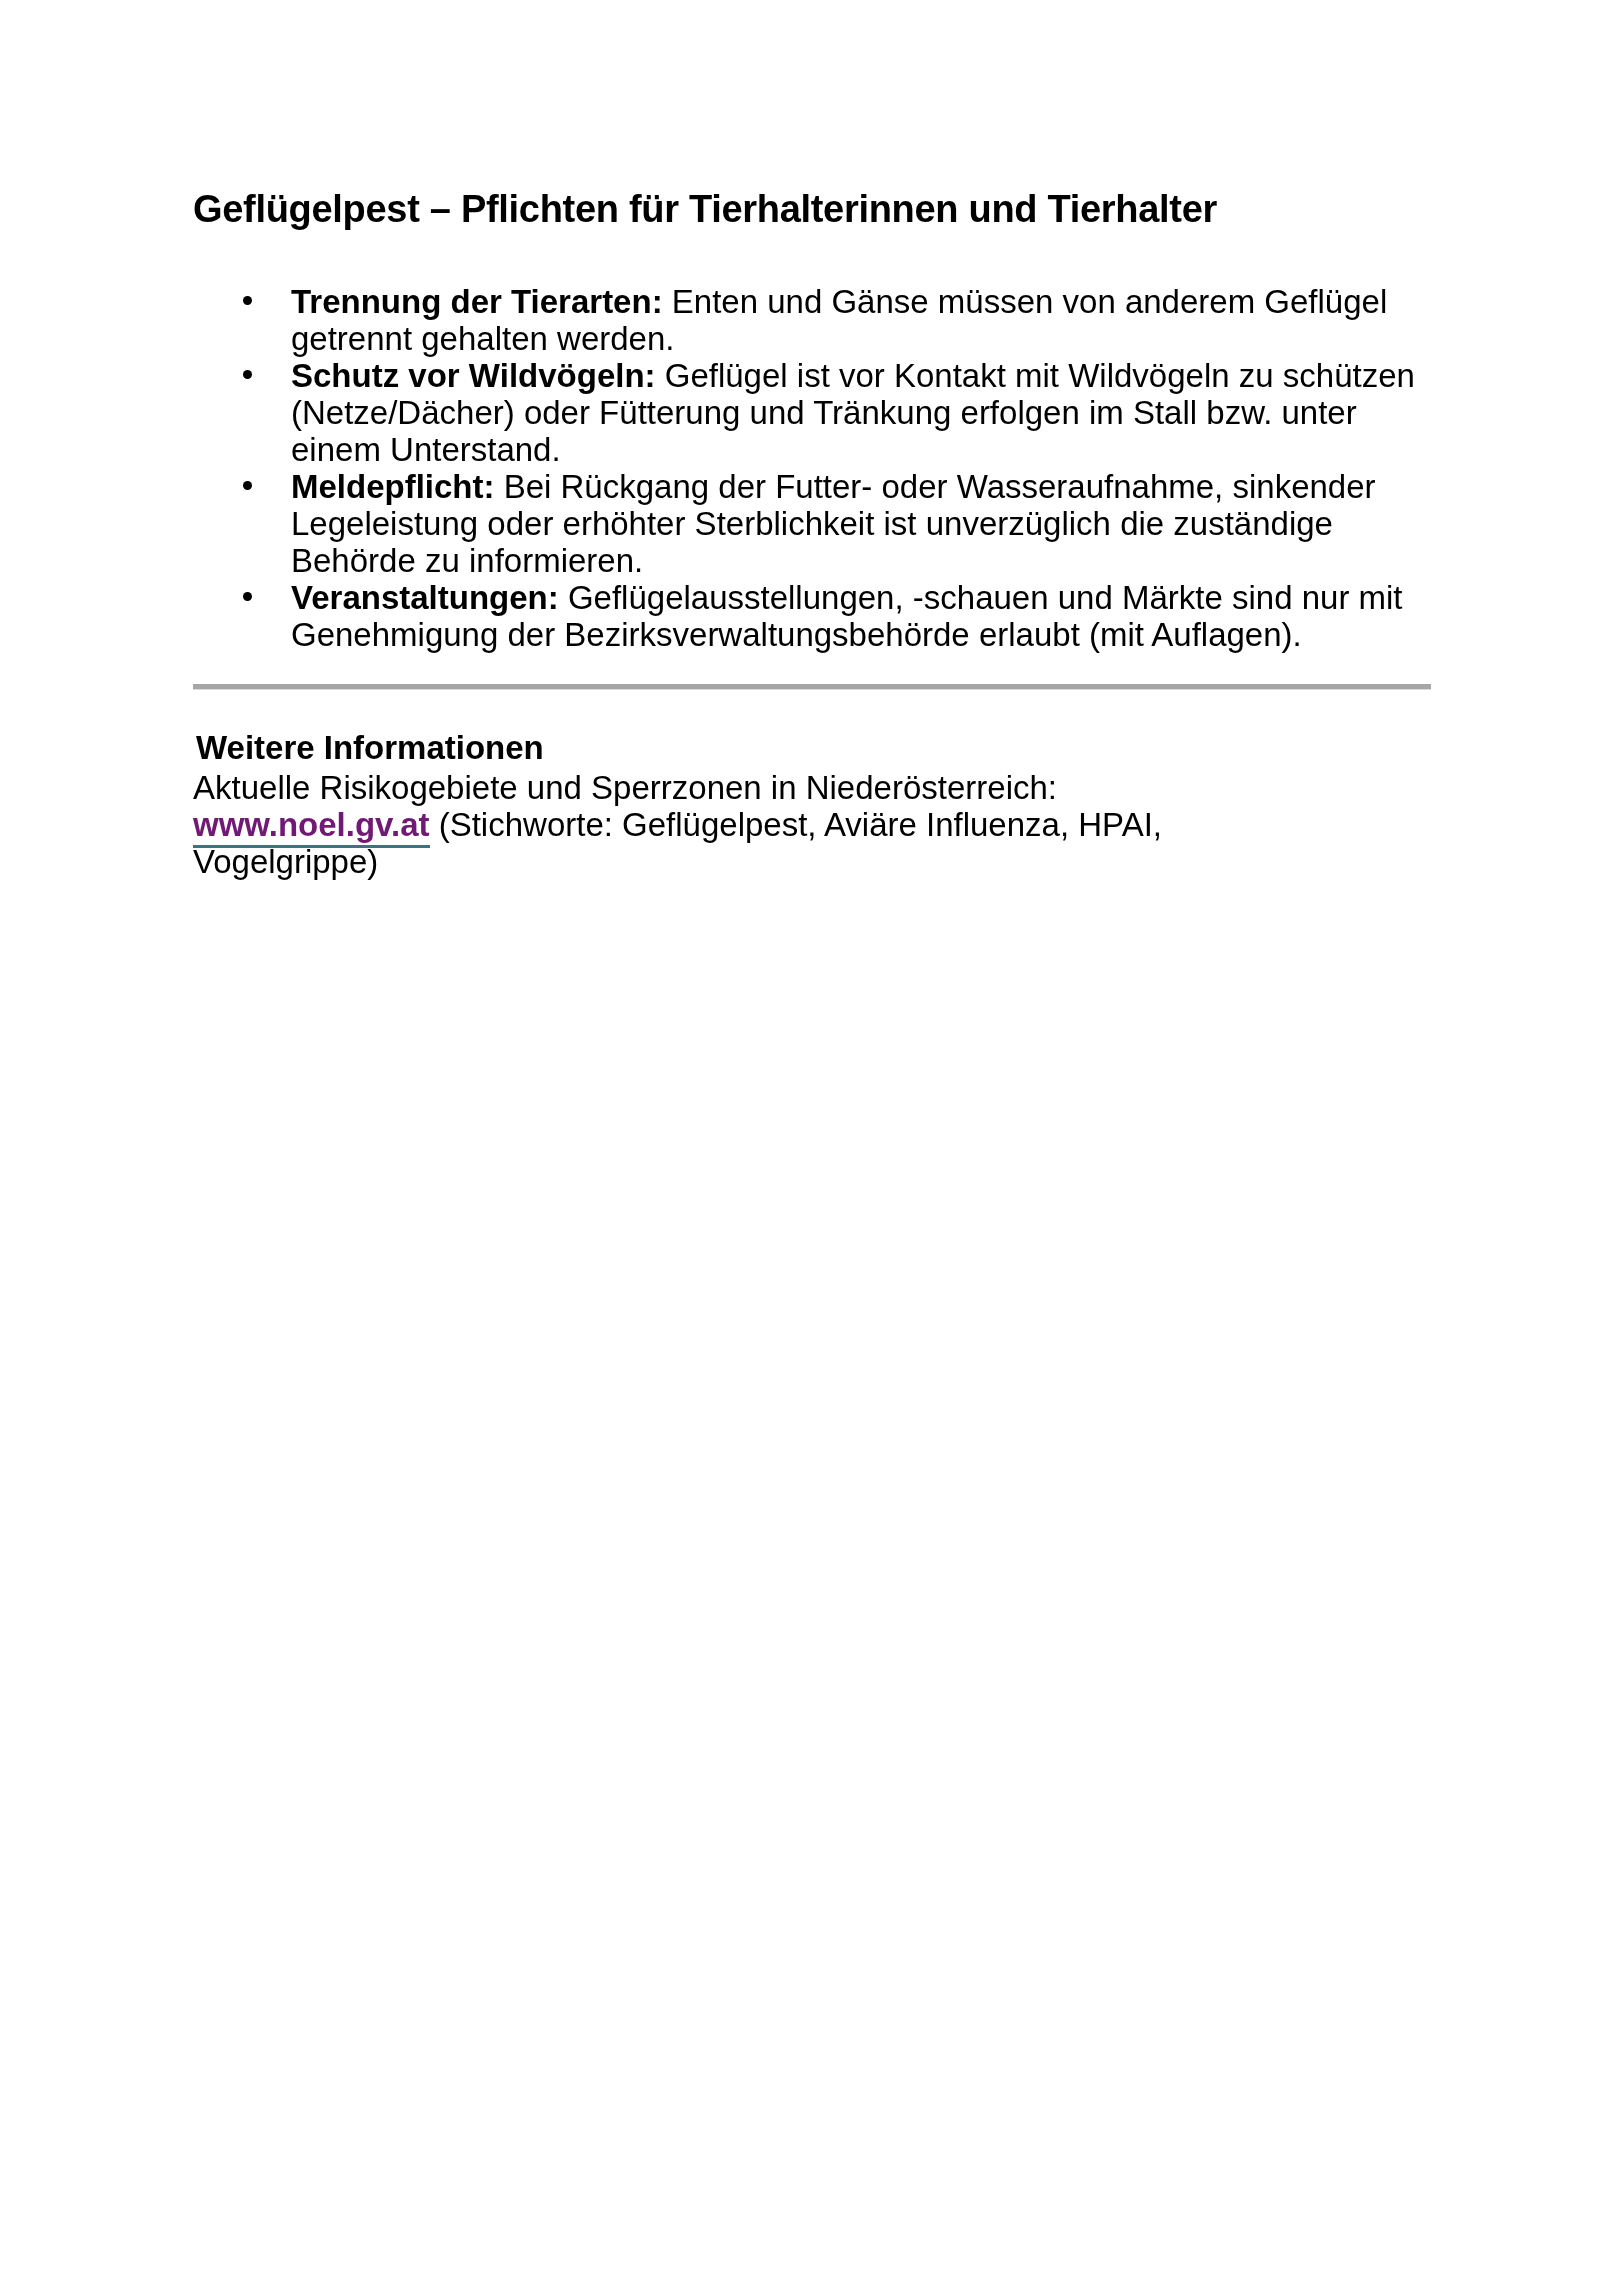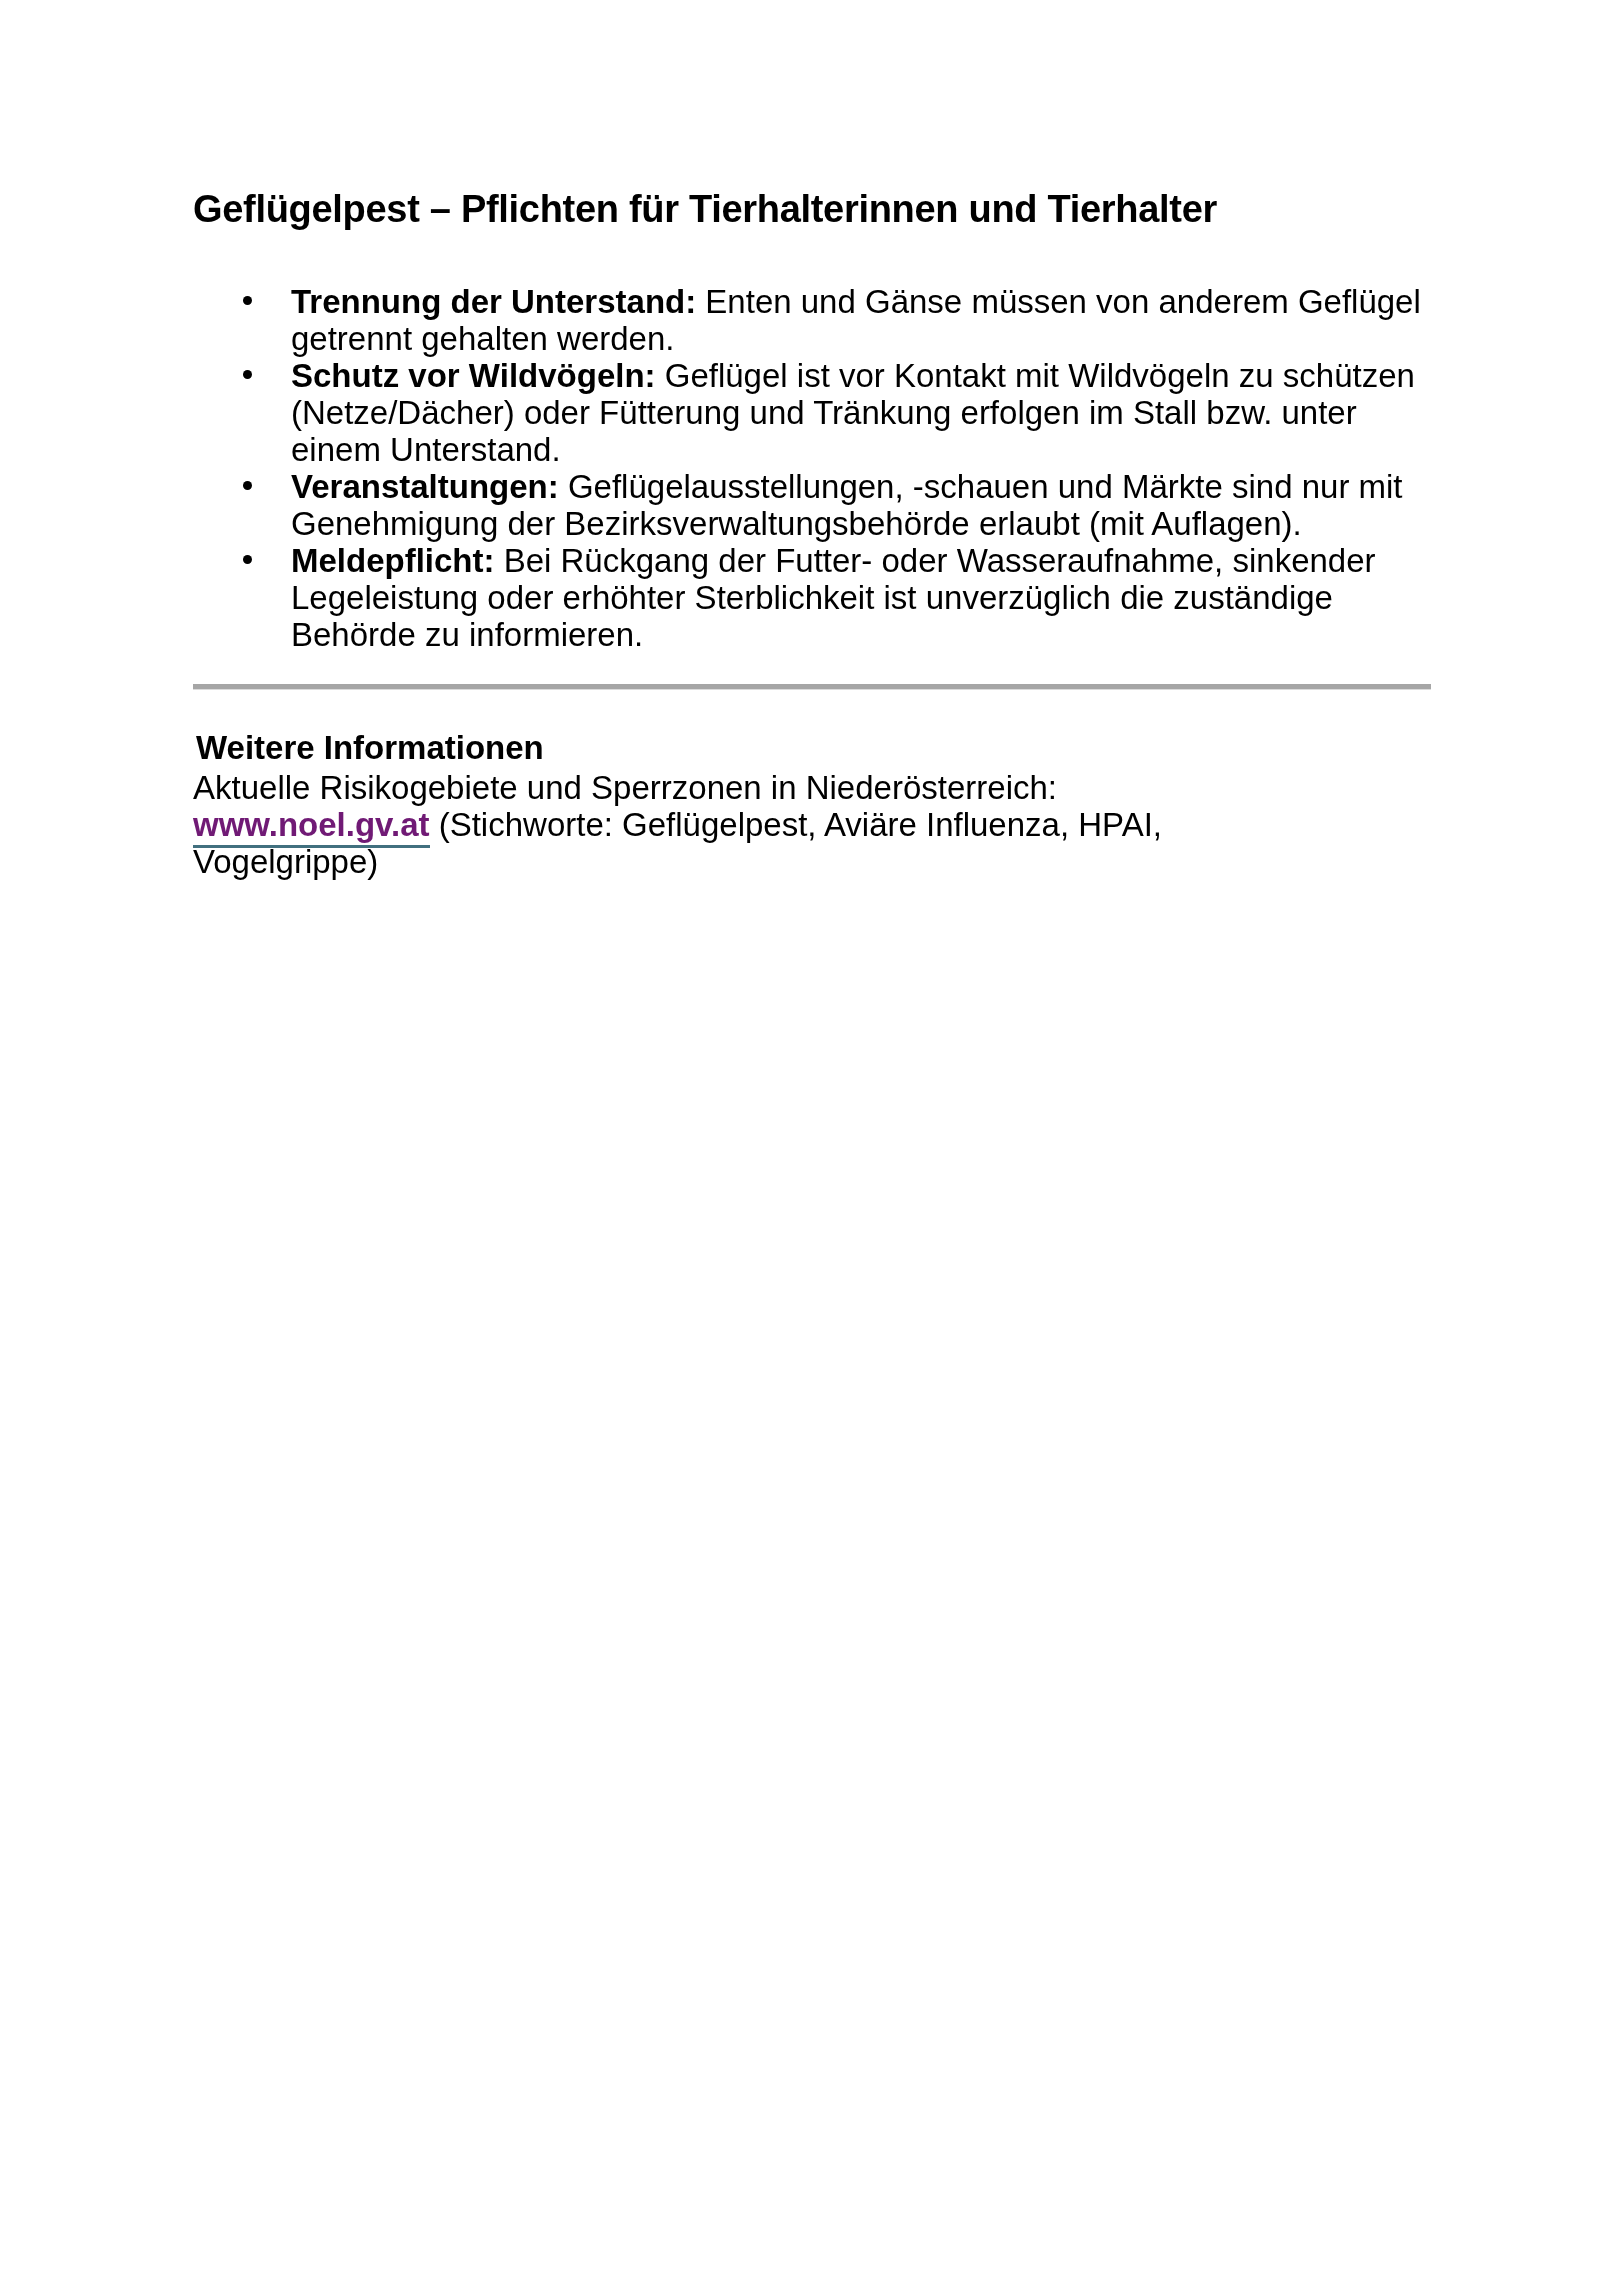--- a/index.html
+++ b/index.html
@@ -99,39 +99,39 @@
 <body>
 
 <div class="page">
 
   <h1 class="doc-title">Geflügelpest – Pflichten für Tierhalterinnen und Tierhalter</h1>
 
 
   <ul class="measures">
     <li>
       <span class="dot"></span>
-      <strong>Trennung der Unterstand:</strong><span class="rest"> Enten und Gänse müssen von anderem Geflügel
+      <strong>Trennung der Tierarten:</strong><span class="rest"> Enten und Gänse müssen von anderem Geflügel
 getrennt gehalten werden.</span>
     </li>
     <li>
       <span class="dot"></span>
       <strong>Schutz vor Wildvögeln:</strong><span class="rest"> Geflügel ist vor Kontakt mit Wildvögeln zu schützen
 (Netze/Dächer) oder Fütterung und Tränkung erfolgen im Stall bzw. unter
 einem Unterstand.</span>
     </li>
     <li>
       <span class="dot"></span>
-      <strong>Veranstaltungen:</strong><span class="rest"> Geflügelausstellungen, -schauen und Märkte sind nur mit
-Genehmigung der Bezirksverwaltungsbehörde erlaubt (mit Auflagen).</span>
+      <strong>Meldepflicht:</strong><span class="rest"> Bei Rückgang der Futter- oder Wasseraufnahme, sinkender
+Legeleistung oder erhöhter Sterblichkeit ist unverzüglich die zuständige
+Behörde zu informieren.</span>
     </li>
     <li>
       <span class="dot"></span>
-      <strong>Meldepflicht:</strong><span class="rest"> Bei Rückgang der Futter- oder Wasseraufnahme, sinkender
-Legeleistung oder erhöhter Sterblichkeit ist unverzüglich die zuständige
-Behörde zu informieren.</span>
+      <strong>Veranstaltungen:</strong><span class="rest"> Geflügelausstellungen, -schauen und Märkte sind nur mit
+Genehmigung der Bezirksverwaltungsbehörde erlaubt (mit Auflagen).</span>
     </li>
   </ul>
 
   <div class="divider"></div>
 
   <div class="more-info">
     <p class="heading">Weitere Informationen</p>
     <p class="intro">Aktuelle Risikogebiete und Sperrzonen in Niederösterreich:</p>
     <p class="link-line"><a class="site-link">www.noel.gv.at</a><span> (Stichworte: Geflügelpest, Aviäre Influenza, HPAI, Vogelgrippe)</span></p>
   </div>

